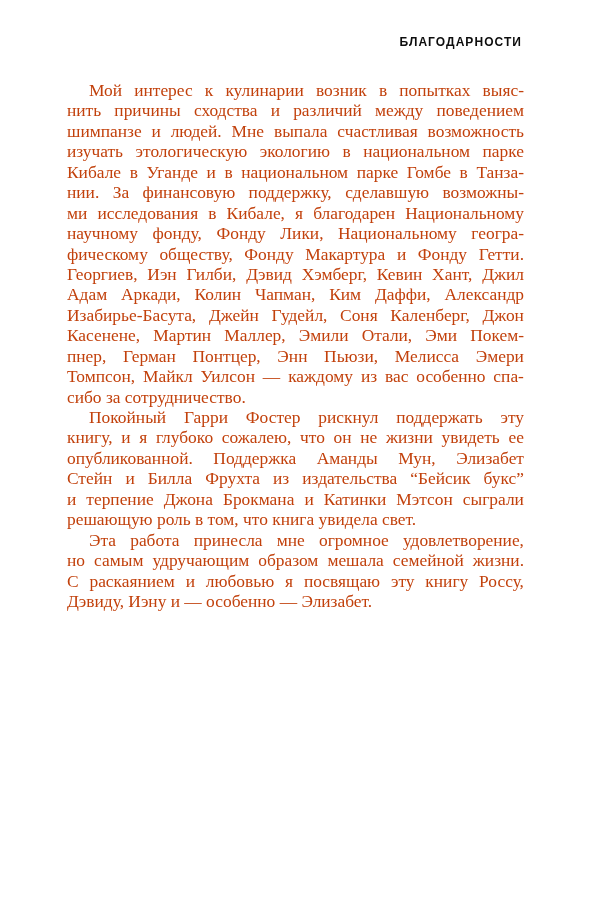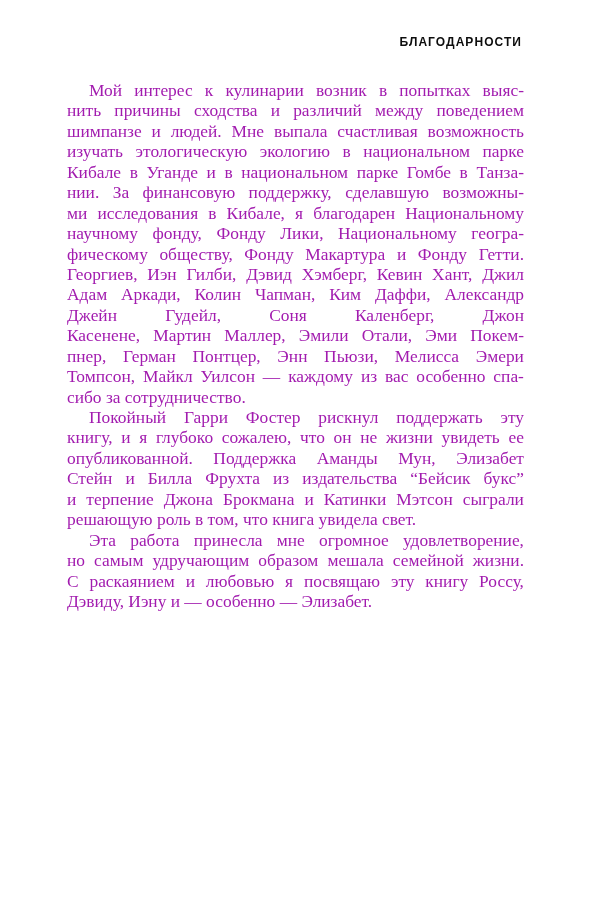--- a/index.html
+++ b/index.html
@@ -47,21 +47,21 @@
     position: absolute;
     left: 67px;
     top: 80px;
     width: 457px;
   }
 
   .para {
     margin: 0;
     font-size: 17.4px;
     line-height: 20.45px;
-    color: #a21caf;
+    color: #c2410c;
     text-align: left;
   }
 
   
   .line {
     display: block;
     white-space: nowrap;
     height: 20.45px;
   }
   .line.just {
@@ -183,20 +183,21 @@
         <span class="line just">
           <span class="w">Адам</span>
           <span class="w">Аркади,</span>
           <span class="w">Колин</span>
           <span class="w">Чапман,</span>
           <span class="w">Ким</span>
           <span class="w">Даффи,</span>
           <span class="w">Александр</span>
         </span>
         <span class="line just">
+          <span class="w">Изабирье-Басута,</span>
           <span class="w">Джейн</span>
           <span class="w">Гудейл,</span>
           <span class="w">Соня</span>
           <span class="w">Каленберг,</span>
           <span class="w">Джон</span>
         </span>
         <span class="line just">
           <span class="w">Касенене,</span>
           <span class="w">Мартин</span>
           <span class="w">Маллер,</span>

